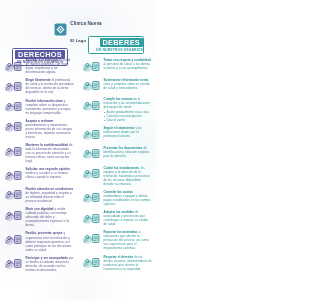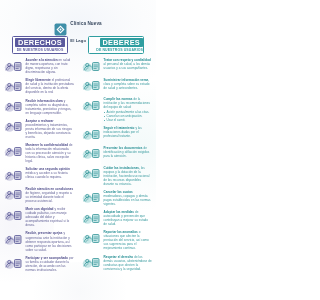--- a/index.html
+++ b/index.html
@@ -40,21 +40,21 @@
   }
 
   
   .badges { position:absolute; left:0; right:0; top:36px; height:20px; }
   .badge {
     position:absolute; top:0; width:56px; height:18px;
     border:1.1px solid currentColor; border-radius:1.5px;
     display:flex; flex-direction:column; align-items:center; justify-content:center;
     background:rgba(255,255,255,0.72);
   }
-  .badge.left  { left:12px;  color:#5b5a9e; }
+  .badge.left  { left:12px;  color:#5b5a9e;margin-top:12px; }
   .badge.right { right:12px; color:#2f9ea0;align-items:flex-end; }
   .badge-title {
     font-size:7.4px; font-weight:700; letter-spacing:.25px;
     color:#fff; padding:.4px 3px; border-radius:.8px; white-space:nowrap;
   }
   .badge.left  .badge-title { background:#5b5a9e; }
   .badge.right .badge-title { background:#2f9ea0; }
   .badge-sub {
     font-size:3.5px; font-weight:700; letter-spacing:.1px;
     margin-top:1.2px; white-space:nowrap;

